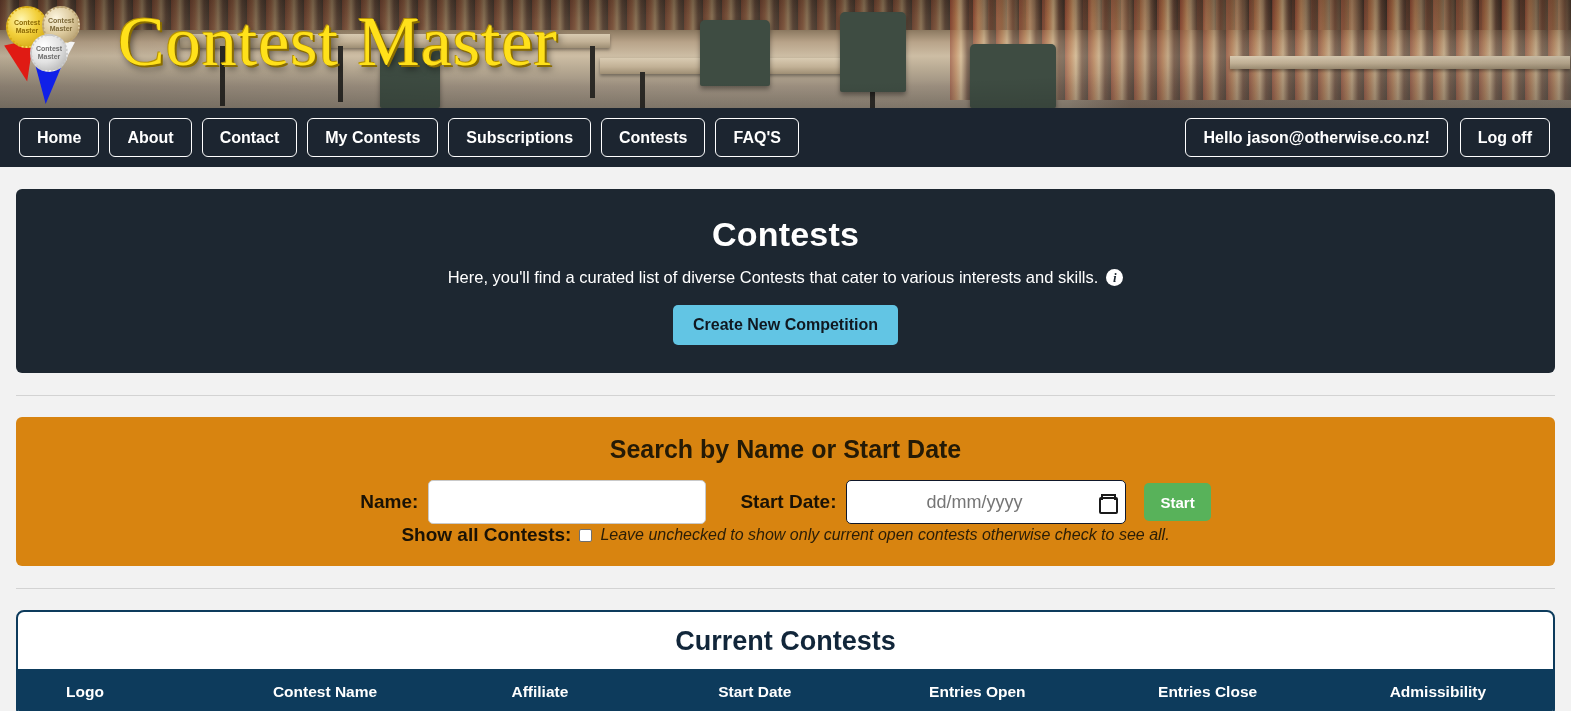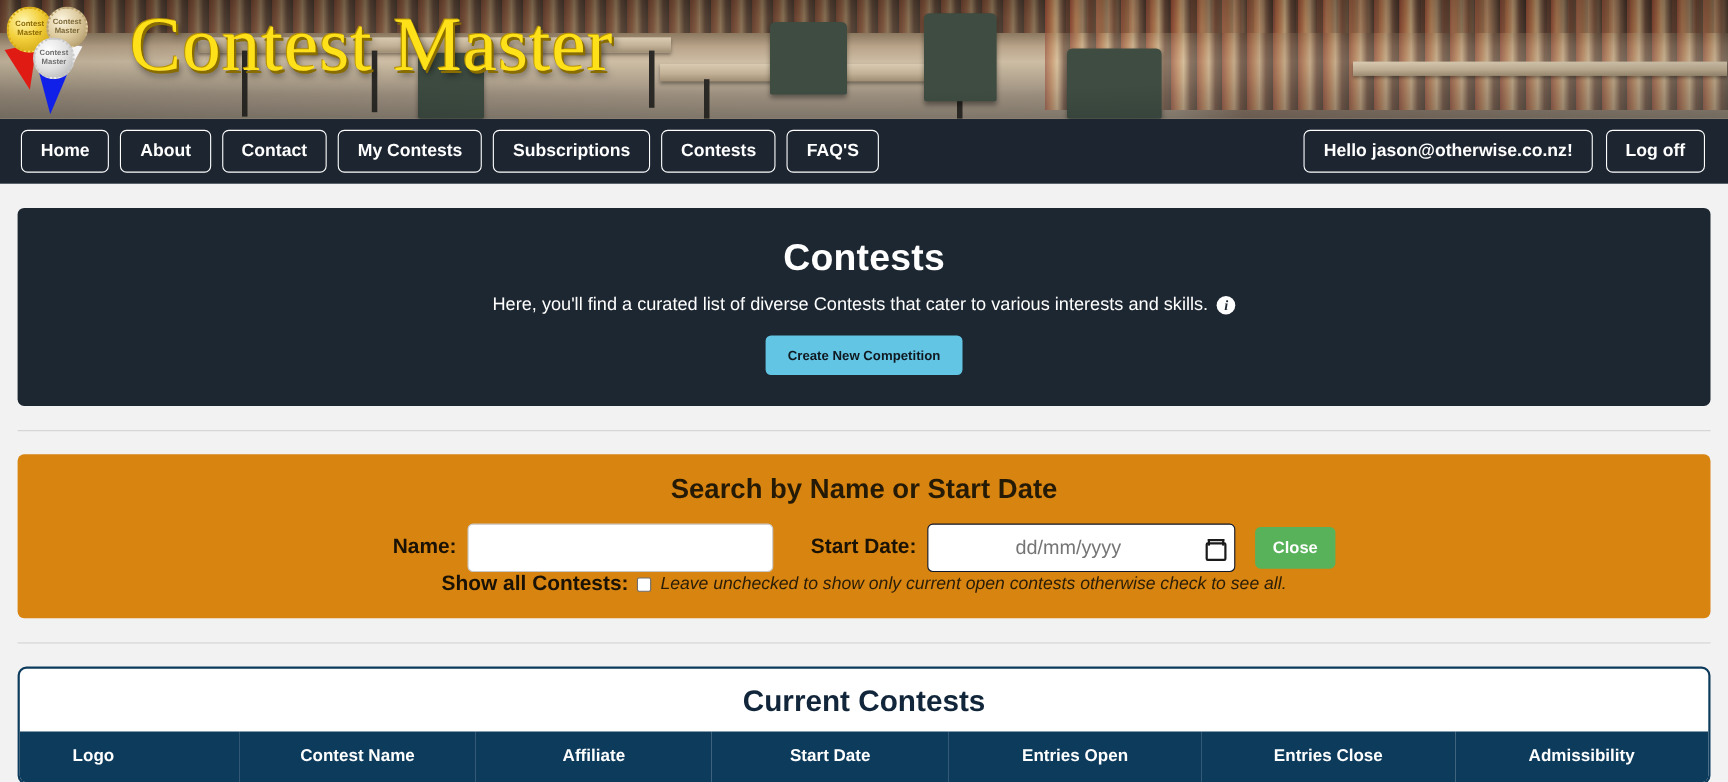--- a/index.html
+++ b/index.html
@@ -211,21 +211,21 @@
     line-height: 1;
     cursor: pointer;
   }
   .btn-create {
     display: inline-block;
     background: #62c5e4;
     color: #101820;
     border: none;
     border-radius: 5px;
     padding: 11px 20px;
-    font-size: 12px;
+    font-size: 16px;
     font-weight: bold;
     cursor: pointer;
     font-family: "Liberation Sans", sans-serif;
   }
 
   .divider {
     height: 1px;
     background: #d3d3d3;
     margin: 22px 0 0;
   }
@@ -457,21 +457,21 @@
       <input class="text-input" type="text" value="" style="">
 
       <span class="spacer-lg"></span>
 
       <span class="field-label">Start Date:</span>
       <span class="date-wrap">
         <input class="date-input" type="text" placeholder="dd/mm/yyyy" style="">
         <span class="cal-icon"></span>
       </span>
 
-      <button class="btn-search">Close</button>
+      <button class="btn-search">Start</button>
     </div>
 
     <div class="checkbox-row">
       <span class="checkbox-label">Show all Contests:</span>
       <span class="chk"></span>
       <span class="checkbox-hint">Leave unchecked to show only current open contests otherwise check to see all.</span>
     </div>
   </section>
 
   <div class="divider"></div>

